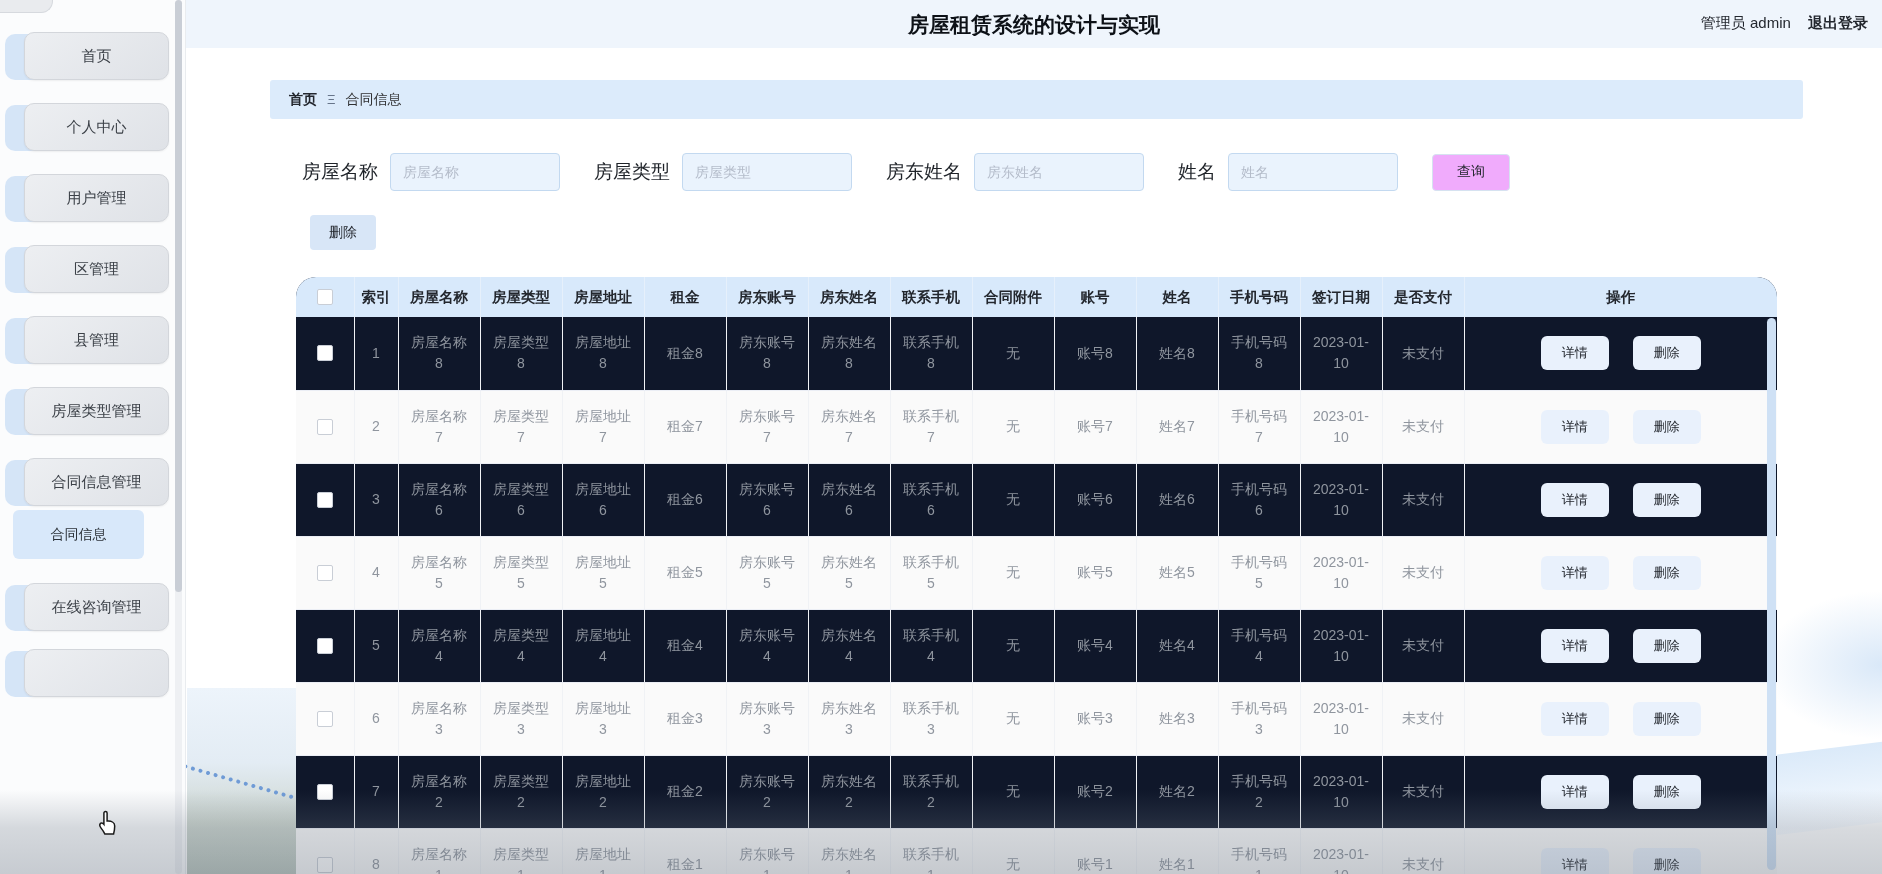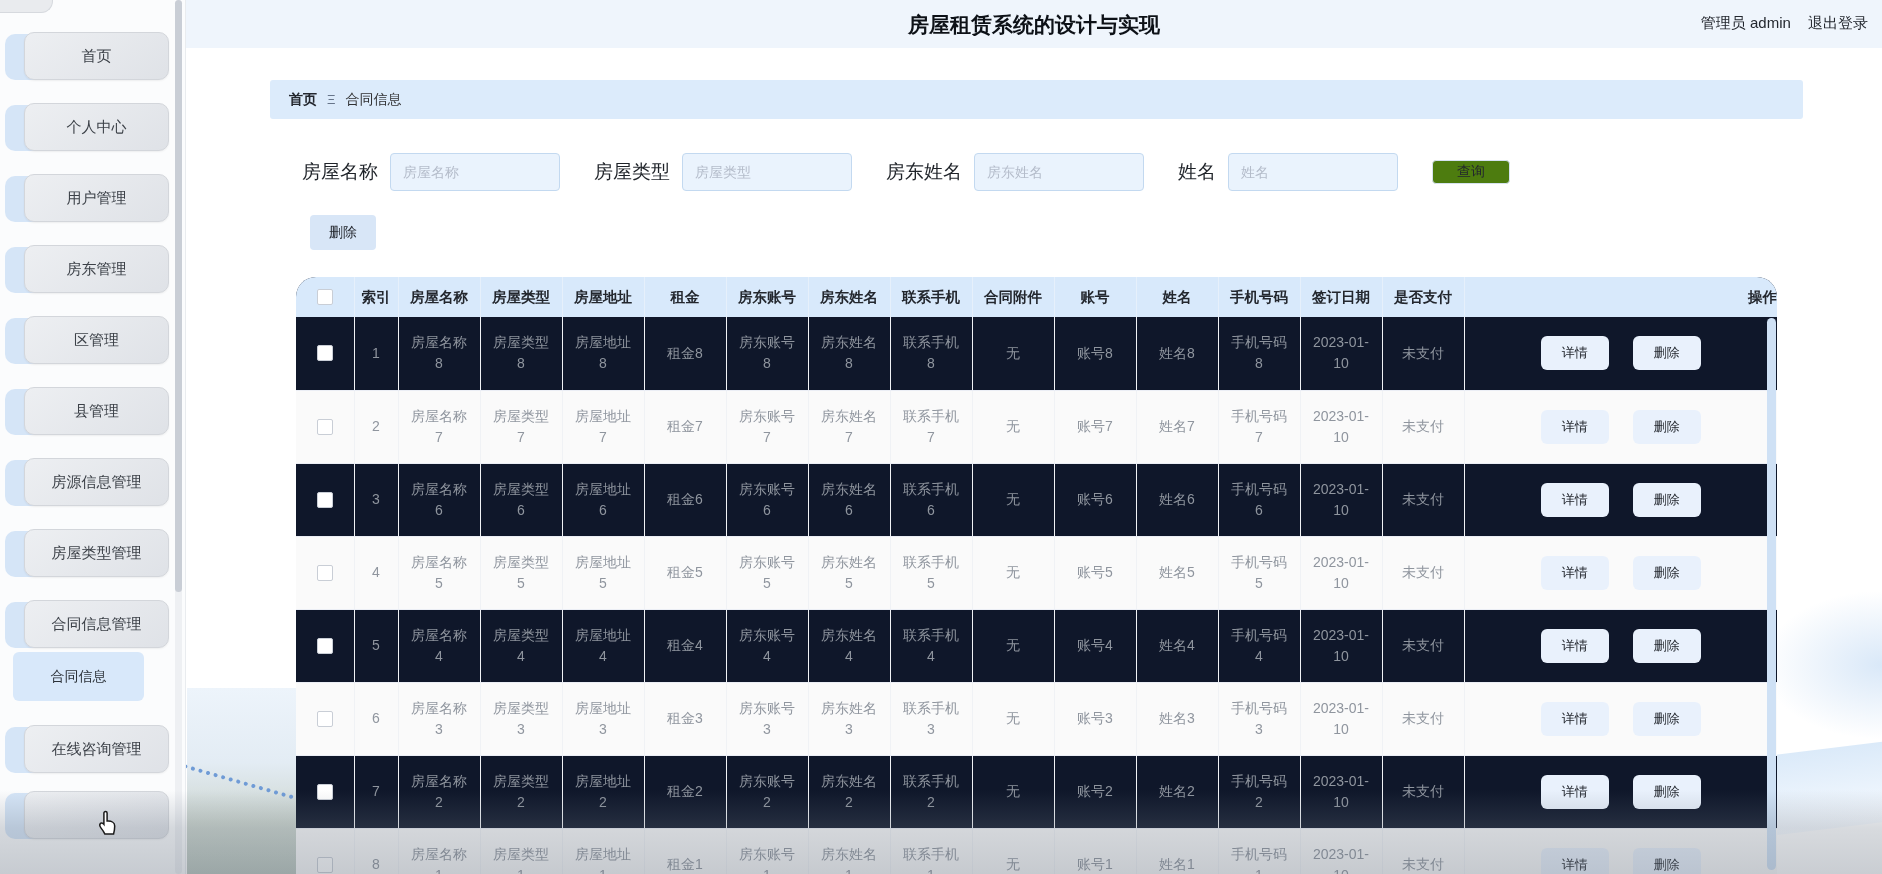--- a/index.html
+++ b/index.html
@@ -22,48 +22,48 @@
   .sidebar-fragment-top{position:absolute;left:0;top:0;width:52px;height:12px;background:#e9ebee;
            border:1px solid #d6d9de;border-top:none;border-left:none;border-radius:0 0 12px 0;}
   .sb-scroll-track{position:absolute;right:3px;top:0;width:7px;height:874px;background:#eef0f3;border-radius:4px;}
   .sb-scroll-thumb{position:absolute;right:3px;top:0;width:7px;height:592px;background:#c9ced6;border-radius:4px;}
 
   
   .topbar{position:absolute;left:186px;top:0;right:0;height:48px;background:#eff5fc;}
   .page-title{position:absolute;left:186px;right:0;top:11px;text-align:center;font-size:21px;font-weight:bold;color:#0d1117;}
   .userbar{position:absolute;right:14px;top:14px;font-size:15px;color:#23272e;z-index:5;}
   .userbar .role,.userbar .uname{font-weight:normal;}
-  .userbar .logout{font-weight:normal;margin-left:13px;cursor:pointer;}
+  .userbar .logout{font-weight:bold;margin-left:13px;cursor:pointer;}
 
   
   .breadcrumb{position:absolute;left:270px;top:80px;width:1533px;height:39px;background:#dcebfb;border-radius:3px;
            display:flex;align-items:center;padding-left:19px;box-sizing:border-box;font-size:14px;z-index:4;}
   .breadcrumb .bc-home{font-weight:bold;color:#23272e;cursor:pointer;}
   .breadcrumb .bc-sep{margin:0 10px;color:#67758a;font-size:13px;}
   .breadcrumb .bc-cur{color:#303133;}
 
   
   .filters{position:absolute;left:302px;top:153px;display:flex;align-items:center;gap:34px;z-index:4;}
   .filter-group{display:flex;align-items:center;gap:12px;}
   .filter-label{font-size:19px;color:#1f2329;white-space:nowrap;}
   .filter-input{width:170px;height:38px;background:#eaf3fd;border:1px solid #c3d9f0;border-radius:4px;
            padding:0 12px;font-size:14px;color:#303133;box-sizing:border-box;outline:none;}
   .filter-input::placeholder{color:#b4bcca;}
-  .search-btn{height:24px;padding:0 24px;background:#4d7c0f;border:1px solid #d6e2f0;border-radius:4px;
+  .search-btn{height:37px;padding:0 24px;background:#f0abfc;border:1px solid #d6e2f0;border-radius:4px;
            font-size:14px;color:#23272e;cursor:pointer;}
   .batch-delete-btn{position:absolute;left:310px;top:215px;height:35px;padding:0 19px;background:#d8e6f7;
            border:none;border-radius:4px;font-size:14px;color:#23272e;cursor:pointer;z-index:4;}
 
   
   .table-wrap{position:absolute;left:296px;top:277px;width:1481px;height:597px;border-radius:20px 20px 0 0;
            overflow:hidden;background:#0f172a;z-index:10;}
   table.grid{border-collapse:collapse;table-layout:fixed;width:1481px;}
   .grid thead th{height:40px;background:#d8e9fb;font-size:14.5px;font-weight:bold;color:#23272e;
            border-right:1px solid #e6f0fb;padding:0;}
-  .grid thead th:last-child{border-right:none;text-align:right;}
+  .grid thead th:last-child{border-right:none;}
   .grid tbody td{height:73px;text-align:center;vertical-align:middle;font-size:14px;color:#8f959e;
            border-bottom:1px solid #ebeef5;border-right:1px solid #f0f2f5;line-height:21px;
            padding:4px 11px;box-sizing:border-box;word-break:break-all;}
   .grid tbody td:last-child{border-right:none;}
   .grid tbody tr.striped td{background:#fafafa;}
   .cb{width:14px;height:14px;border:1px solid #c9ced6;border-radius:2px;background:#fff;margin:0 auto;cursor:pointer;}
   .row-btn{padding:8px 21px;background:#e9f1fc;border:none;border-radius:6px;font-size:13px;color:#23272e;
            margin:0 12px;cursor:pointer;white-space:nowrap;}
   .table-scrollbar{position:absolute;left:1767px;top:318px;width:9px;height:552px;background:#cfe1f5;border-radius:5px;z-index:12;}
 
@@ -103,33 +103,25 @@
         <div class="menu-item">
           <div class="underlay"></div>
           <div class="btn-face">个人中心</div>
         </div>
         <div class="menu-item">
           <div class="underlay"></div>
           <div class="btn-face">用户管理</div>
         </div>
         <div class="menu-item">
           <div class="underlay"></div>
-          <div class="btn-face">房东管理</div>
-        </div>
-        <div class="menu-item">
-          <div class="underlay"></div>
           <div class="btn-face">区管理</div>
         </div>
         <div class="menu-item">
           <div class="underlay"></div>
           <div class="btn-face">县管理</div>
-        </div>
-        <div class="menu-item">
-          <div class="underlay"></div>
-          <div class="btn-face">房源信息管理</div>
         </div>
         <div class="menu-item">
           <div class="underlay"></div>
           <div class="btn-face">房屋类型管理</div>
         </div>
         <div class="menu-item">
           <div class="underlay"></div>
           <div class="btn-face">合同信息管理</div>
         </div>
         <div class="submenu-item">合同信息</div>

